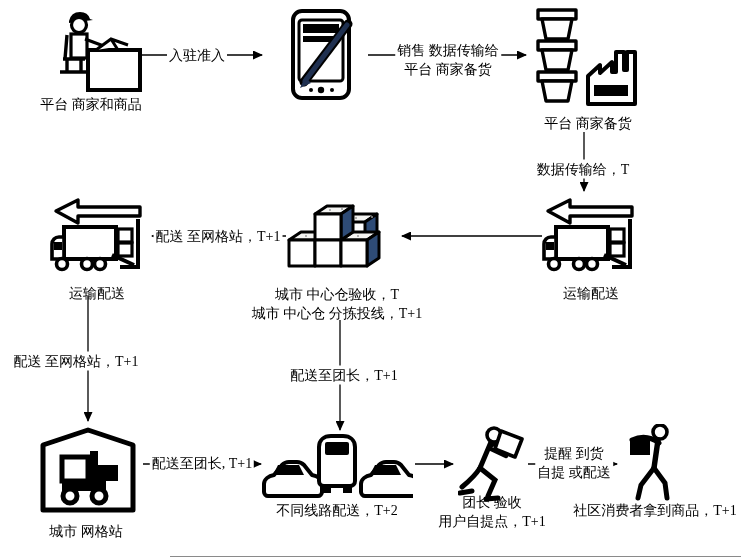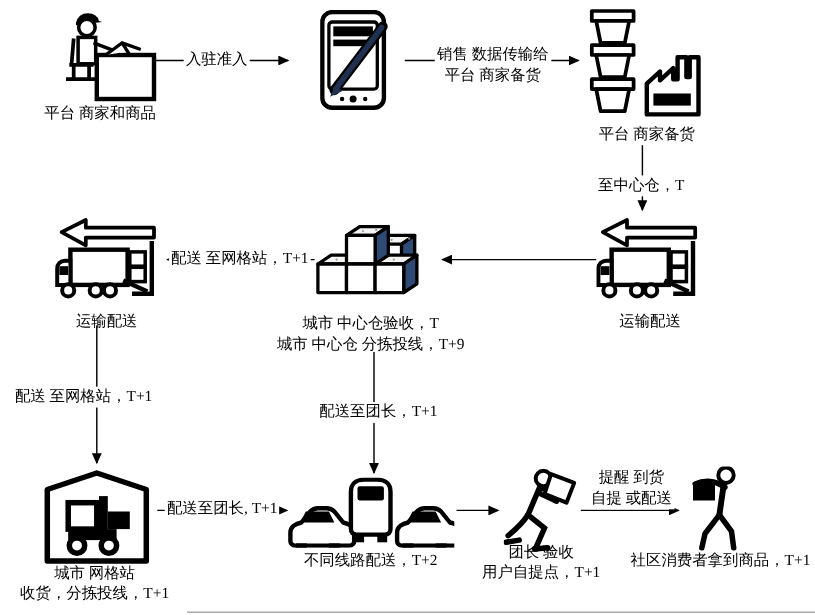--- a/index.html
+++ b/index.html
@@ -134,21 +134,21 @@
       <circle cx="44" cy="10" r="1"></circle>
         <circle cx="56" cy="9" r="1"></circle>
       <circle cx="20" cy="36" r="1"></circle>
         <circle cx="70" cy="18" r="1"></circle>
       <circle cx="72" cy="36" r="1"></circle>
         <circle cx="86" cy="17" r="1"></circle>
     </g>
   </svg>
   <div class="lbl noBg" style="left:337px;top:304px">
     <div>城市 中心仓验收，T</div>
-    <div>城市 中心仓 分拣投线，T+9</div>
+    <div>城市 中心仓 分拣投线，T+1</div>
   </div>
 
   <svg class="icon" style="left:50px;top:197px" width="100" height="86" viewBox="0 0 100 86">
     <polygon points="6,14 28,3 28,10 90,10 90,19 28,19 28,26" fill="#fff" stroke="#000" stroke-width="3.4" stroke-linejoin="round"></polygon>
     <rect x="14" y="30" width="52" height="32" fill="#fff" stroke="#000" stroke-width="4"></rect>
     <path d="M14,40 H9 C5,40 2,43 2,47 V62 H14 Z" fill="#fff" stroke="#000" stroke-width="3.6"></path>
     <rect x="4" y="45" width="8" height="8" fill="#000"></rect>
     <circle cx="12" cy="67" r="5.5" fill="#fff" stroke="#000" stroke-width="3.6"></circle>
     <circle cx="37" cy="67" r="5.5" fill="#fff" stroke="#000" stroke-width="3.6"></circle>
     <circle cx="50" cy="67" r="5.5" fill="#fff" stroke="#000" stroke-width="3.6"></circle>
@@ -163,21 +163,20 @@
     <polygon points="5,20 50,5 95,20 95,85 5,85" fill="#fff" stroke="#000" stroke-width="5" stroke-linejoin="round"></polygon>
     <rect x="24" y="32" width="26" height="24" fill="#fff" stroke="#000" stroke-width="5"></rect>
     <rect x="52" y="26" width="8" height="38" fill="#000"></rect>
     <rect x="24" y="56" width="44" height="10" fill="#000"></rect>
     <rect x="60" y="40" width="20" height="16" fill="#000"></rect>
     <circle cx="32" cy="71" r="7" fill="#fff" stroke="#000" stroke-width="5"></circle>
     <circle cx="61" cy="71" r="7" fill="#fff" stroke="#000" stroke-width="5"></circle>
   </svg>
   <div class="lbl noBg" style="left:86px;top:531px">
     <div>城市 网格站</div>
-    <div>收货，分拣投线，T+1</div>
   </div>
 
   <svg class="icon" style="left:261px;top:434px" width="152" height="64" viewBox="0 0 152 64">
     <g transform="translate(0,16)">
       <path d="M3,42 v-8 c0,-5 5,-8 10,-9 l8,-10 c2,-2 4,-3 7,-3 h8 c3,0 5,1 7,3 l8,10 c5,1 10,4 10,9 v8 c0,2 -2,4 -4,4 h-50 c-2,0 -4,-2 -4,-4 z" fill="#fff" stroke="#000" stroke-width="4" stroke-linejoin="round"></path>
       <polygon points="17,15 38,15 43,25 12,25" fill="#000"></polygon>
       <rect x="8" y="44" width="10" height="4" fill="#000"></rect>
       <rect x="38" y="44" width="10" height="4" fill="#000"></rect>
     </g>
     <g>
@@ -218,30 +217,30 @@
   </svg>
   <div class="lbl noBg" style="left:655px;top:510px">社区消费者拿到商品，T+1</div>
 
   <div class="lbl" style="left:197px;top:55px">入驻准入</div>
 
   <div class="lbl" style="left:448px;top:60px">
     <div>销售 数据传输给</div>
     <div>平台 商家备货</div>
   </div>
 
-  <div class="lbl" style="left:583px;top:169px">至中心仓，T</div>
+  <div class="lbl" style="left:583px;top:169px">数据传输给，T</div>
 
 
   <div class="lbl" style="left:218px;top:236px">配送 至网格站，T+1</div>
 
   <div class="lbl" style="left:76px;top:361px">配送 至网格站，T+1</div>
 
   <div class="lbl" style="left:344px;top:375px">配送至团长，T+1</div>
 
   <div class="lbl" style="left:202px;top:463px">配送至团长, T+1</div>
 
-  <div class="lbl" style="left:574px;top:444px">
+  <div class="lbl" style="left:574px;top:463px">
     <div>提醒 到货</div>
     <div>自提 或配送</div>
   </div>
 
   <div class="thin-bottom" style="left:170px;top:556px;width:571px"></div>
 </div>
 
 </body></html>

